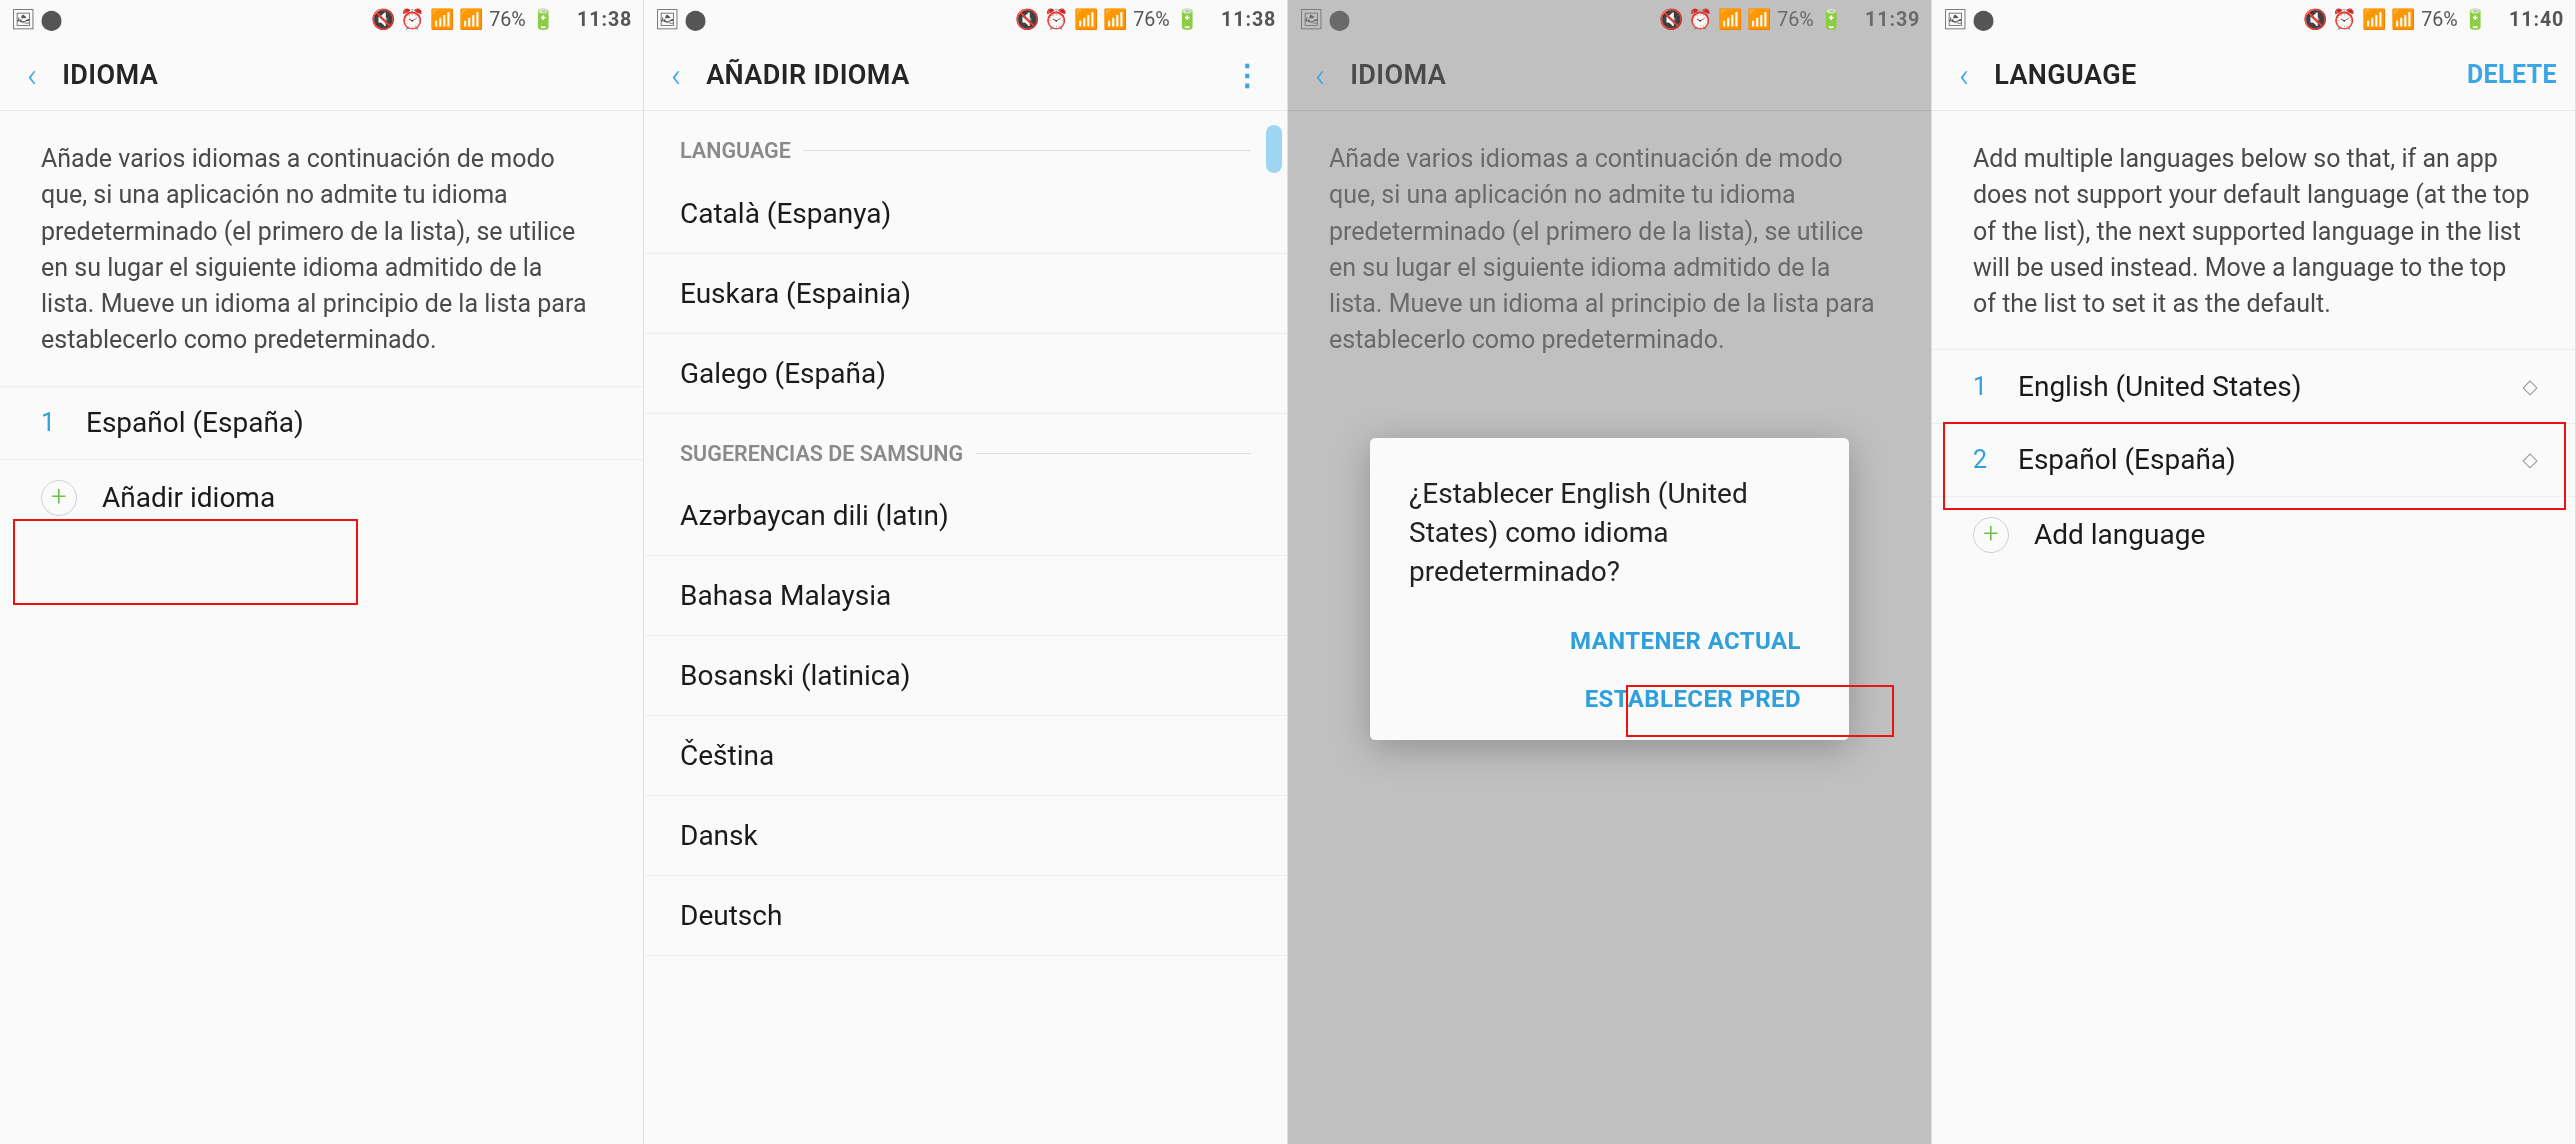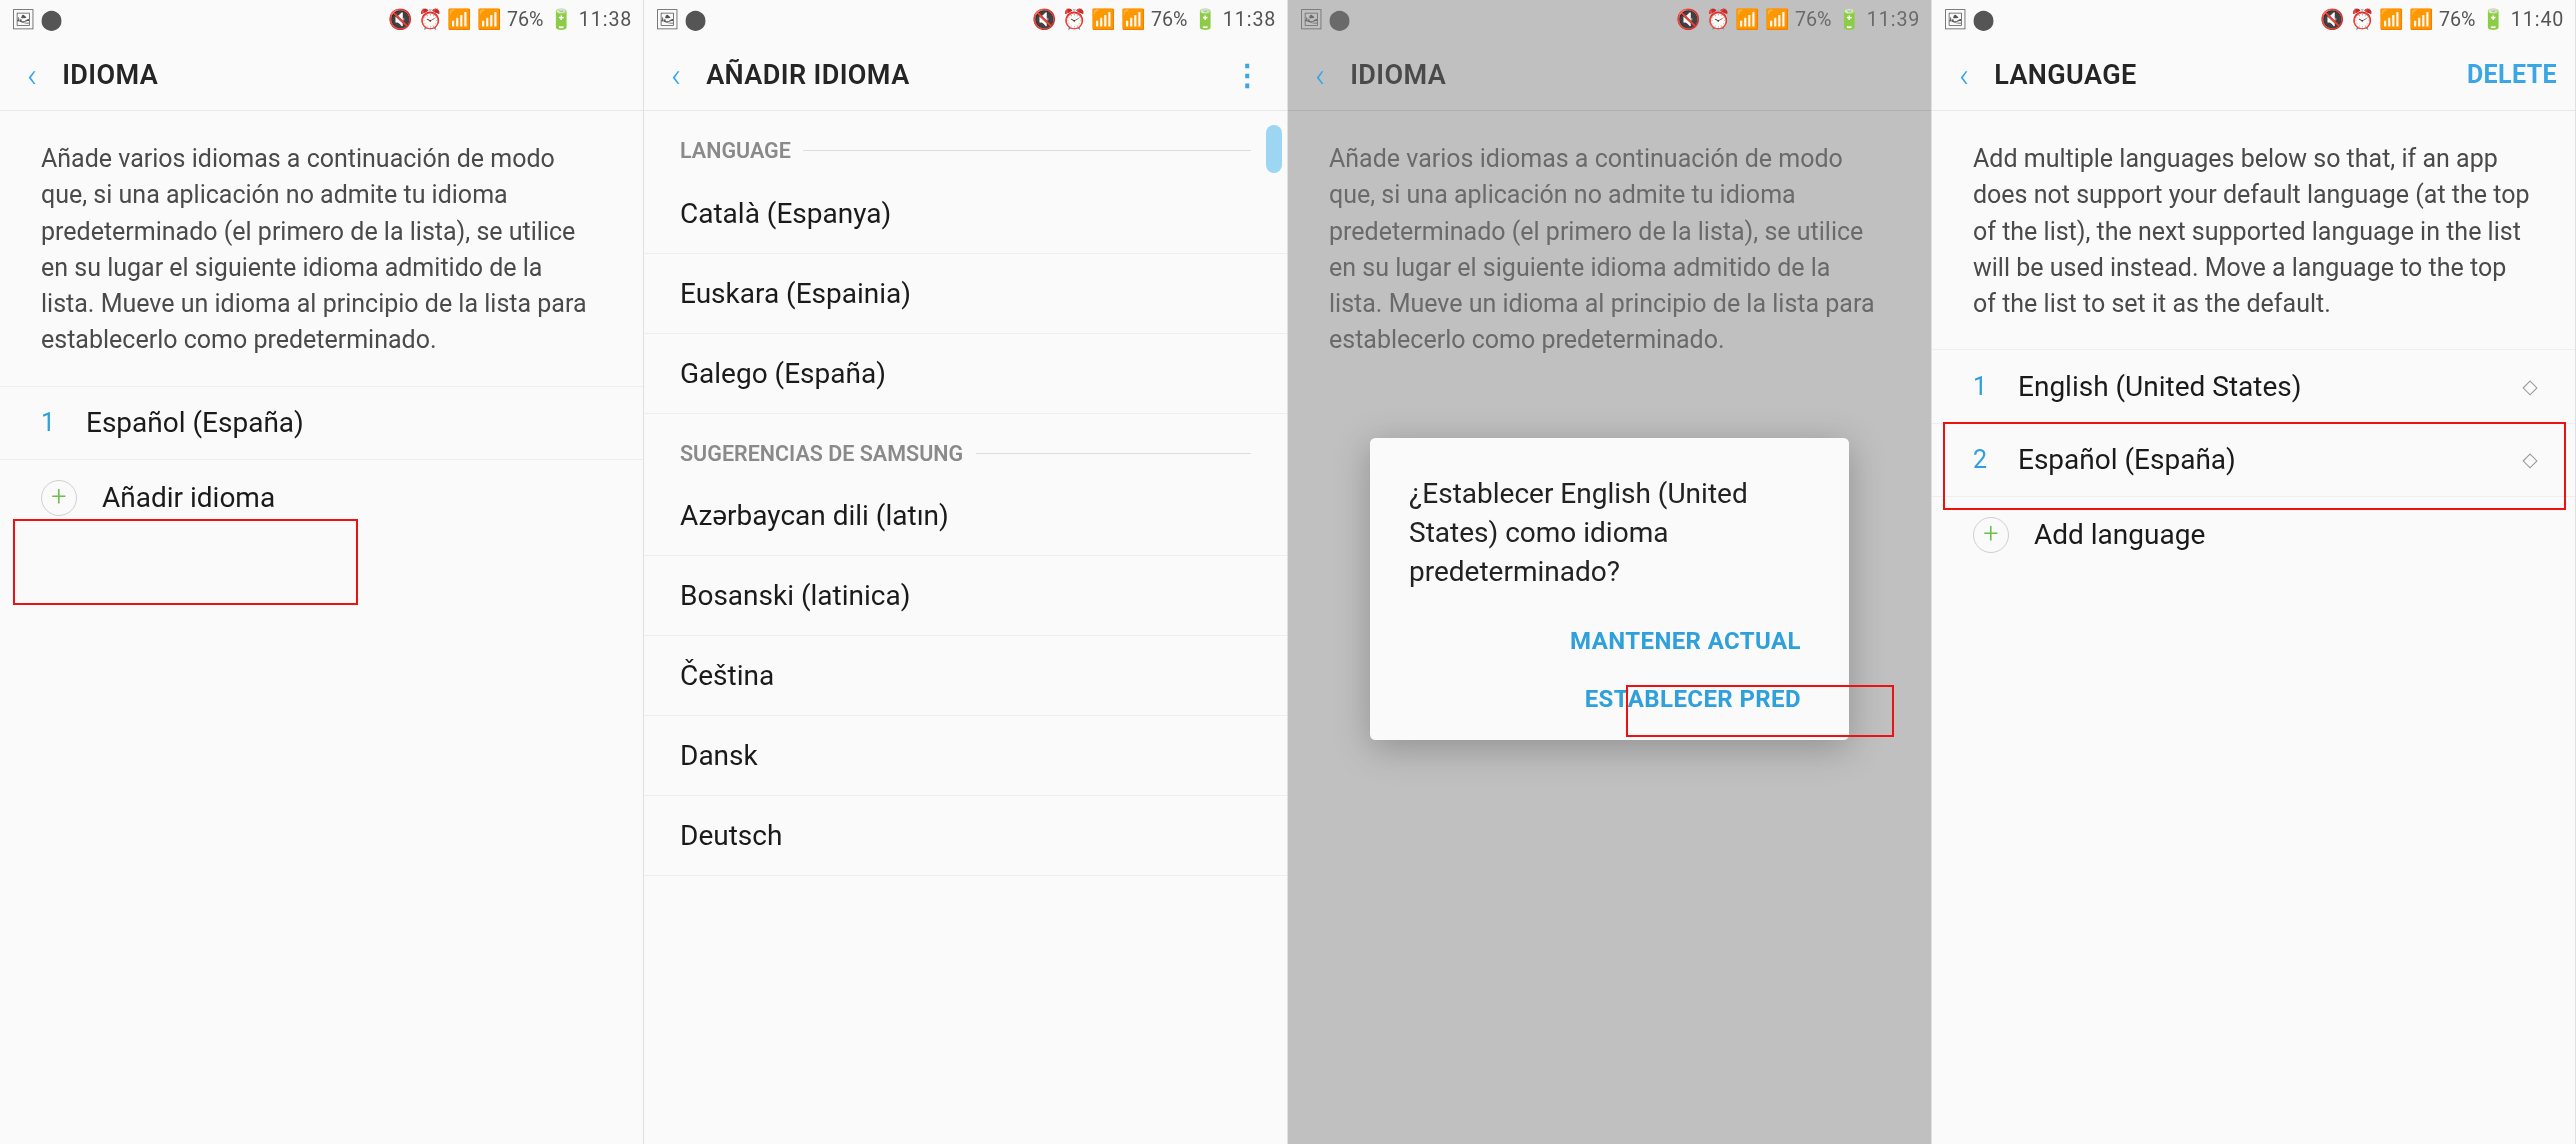--- a/index.html
+++ b/index.html
@@ -23,21 +23,21 @@
     height: 39px;
     display: flex;
     align-items: center;
     justify-content: space-between;
     padding: 0 10.7px;
     font-size: 19.7px;
     color: #555;
   }
   .statusbar .left, .statusbar .right { display:flex; align-items:center; gap:5.4px; }
   .statusbar .right span { font-size:19.7px; }
-  .sb-time { font-weight:400; letter-spacing:0.9px; }
+  .sb-time { font-weight:700; letter-spacing:0.9px;margin-left:16px; }
   .appbar {
     height: 72px;
     display: flex;
     align-items: center;
     padding: 0 18px 0 27px;
     border-bottom: 0.9px solid #e8e8e8;
   }
   .screen.dimmed .appbar { border-bottom-color:#b0b0b0; }
   .back {
     color: #3aa6e6;
@@ -176,20 +176,21 @@
       <span class="line"></span>
   </div>
   <div class="list-item">Català (Espanya)</div>
   <div class="list-item">Euskara (Espainia)</div>
   <div class="list-item">Galego (España)</div>
   <div class="section-label">
     <span>SUGERENCIAS DE SAMSUNG</span>
       <span class="line"></span>
   </div>
   <div class="list-item">Azərbaycan dili (latın)</div>
+  <div class="list-item">Bahasa Malaysia</div>
   <div class="list-item">Bosanski (latinica)</div>
   <div class="list-item">Čeština</div>
   <div class="list-item">Dansk</div>
   <div class="list-item">Deutsch</div>
 </div>
 
 <div class="screen dimmed">
   <div class="statusbar">
     <div class="left">
         <span>🖼 ⬤</span>

